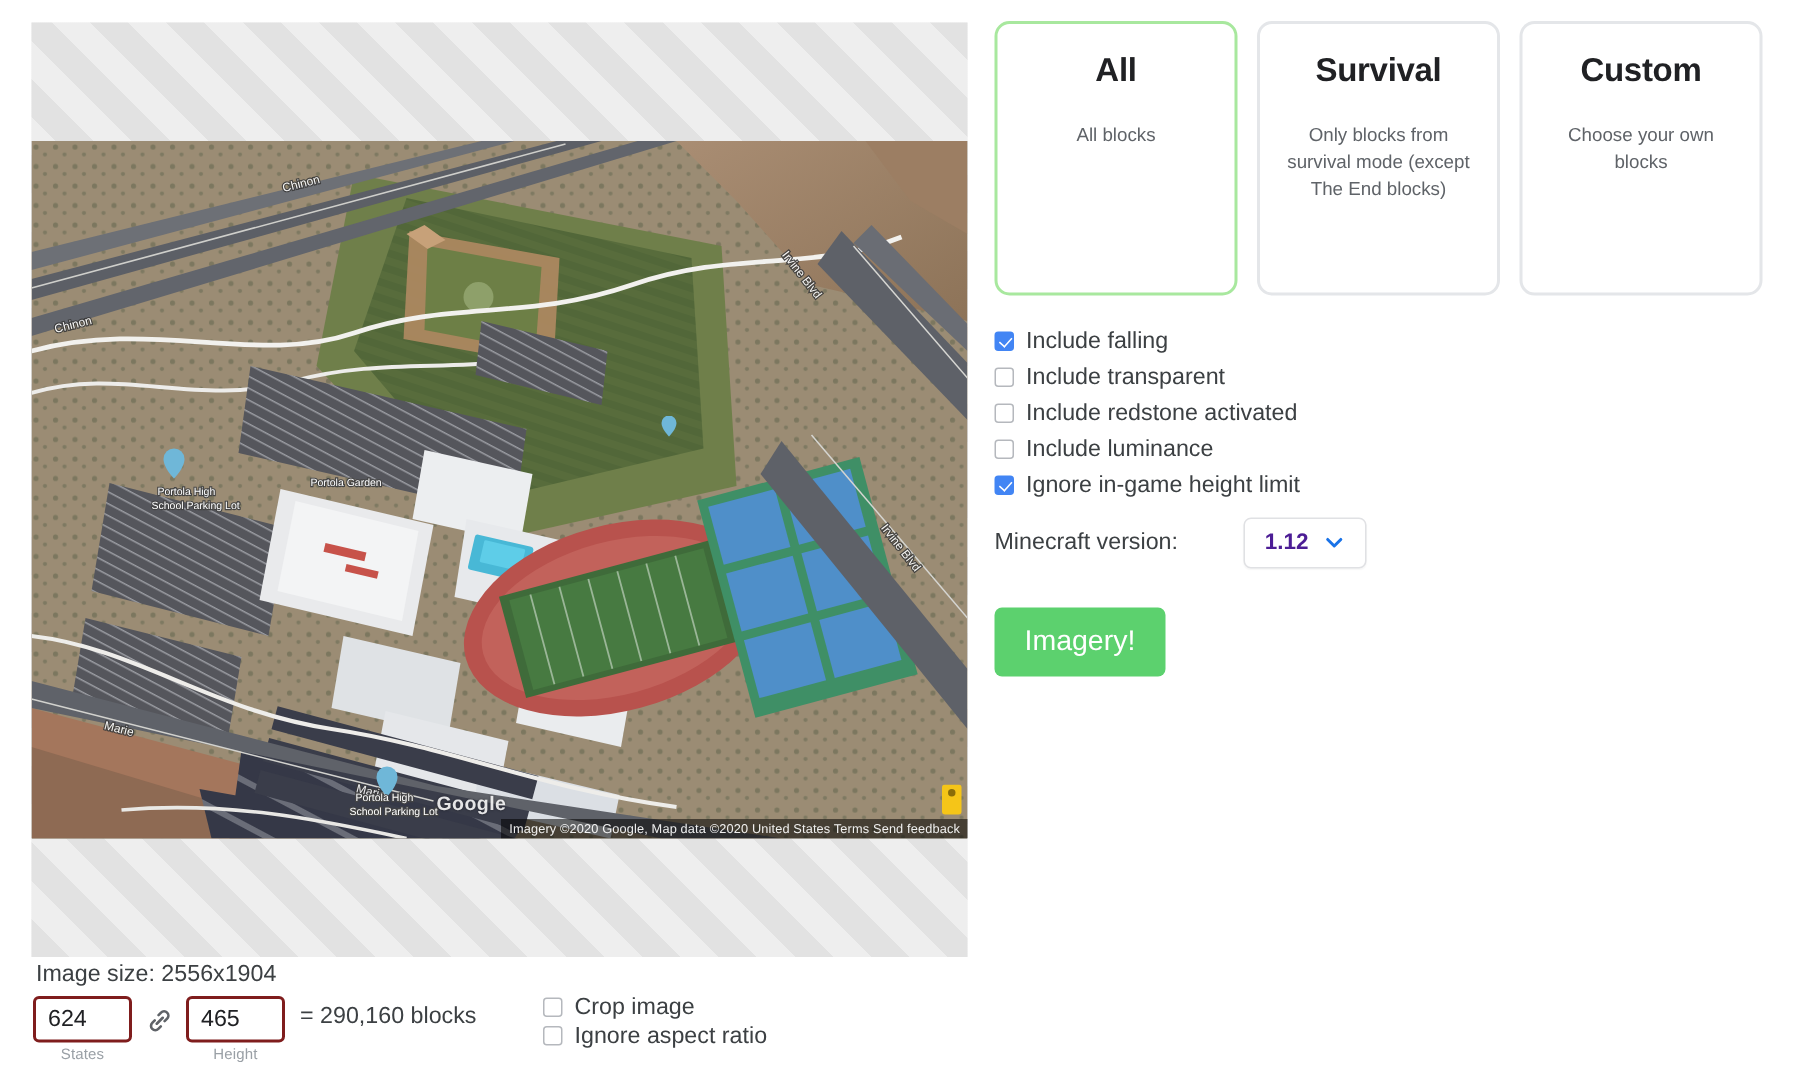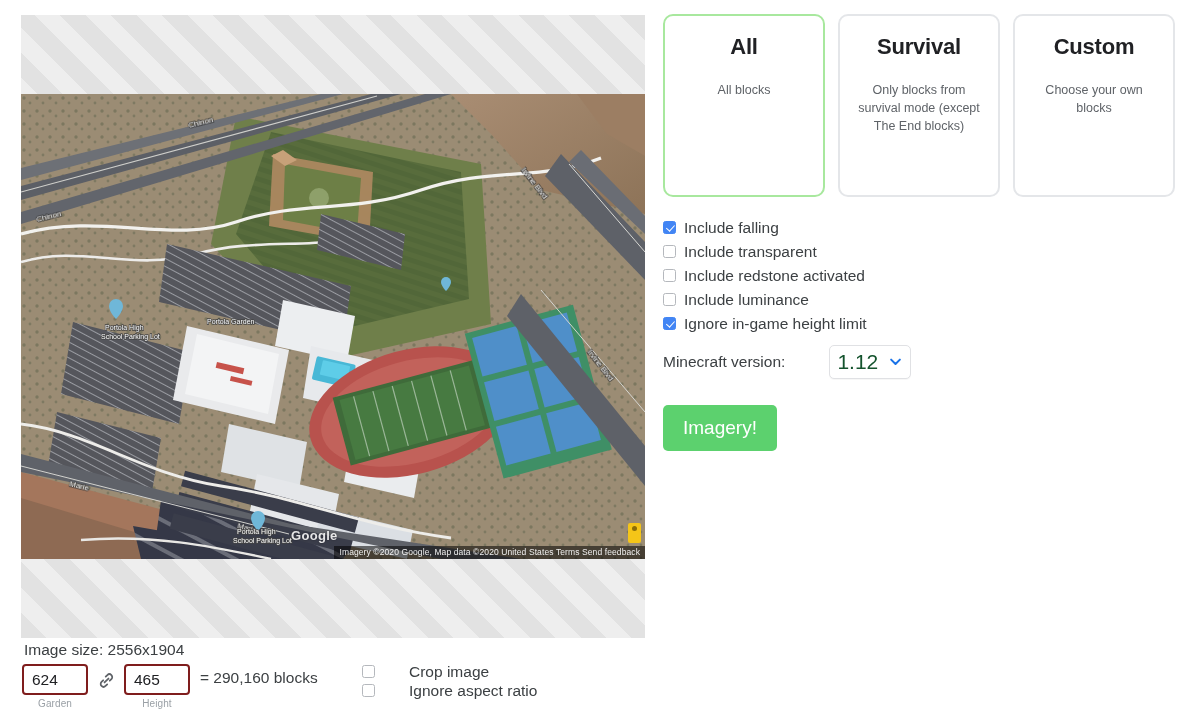--- a/index.html
+++ b/index.html
@@ -97,21 +97,21 @@
     font-size: 15.5px;
     color: #3c4043;
     white-space: nowrap;
   }
 
   .crop-opts {
     position: absolute;
     left: 362px;
     top: 664px;
   }
-  .crop-opts .cb-row { margin-bottom: 3px; gap: 26px; }
+  .crop-opts .cb-row { margin-bottom: 3px; }
 
   
   .cb-row {
     display: flex;
     align-items: center;
     line-height: 1;
   }
   .cb {
     width: 13px; height: 13px;
     border-radius: 2.5px;
@@ -199,22 +199,23 @@
     border: 1px solid #e0e1e4;
     border-radius: 5px;
     background: #fff;
     display: flex;
     align-items: center;
     justify-content: center;
     gap: 10px;
     box-shadow: 0 1px 1px rgba(0,0,0,.035);
   }
   .select-value {
-    font-size: 21px;
-    color: #14532d;
+    font-size: 15px;
+    color: #4c1d95;
+    font-weight: bold;
   }
   .chev { color: #1a73e8; display: flex; }
 
   .convert-btn {
     margin-top: 26px;
     display: inline-block;
     background: #5cd16e;
     color: #fff;
     border: none;
     border-radius: 5px;
@@ -423,21 +424,21 @@
       </div>
 
     </div>
   </div>
 
   <div class="size-line">Image size: 2556x1904</div>
 
   <div class="dims-row">
     <div class="dim-field">
       <input class="dim-input" type="text" value="624" style="">
-      <span class="dim-label">Garden</span>
+      <span class="dim-label">States</span>
     </div>
 
     <div class="link-icon">
       <svg width="19" height="19" viewBox="0 0 24 24" fill="none" stroke="currentColor" stroke-width="2.2" stroke-linecap="round">
         <path d="M9.5 14.5 L14.5 9.5"></path>
         <path d="M11 7.2 L13.1 5.1 a3.6 3.6 0 0 1 5.1 5.1 L16.1 12.3"></path>
         <path d="M12.9 16.8 L10.8 18.9 a3.6 3.6 0 0 1 -5.1 -5.1 L7.8 11.7"></path>
       </svg>
     </div>
 

